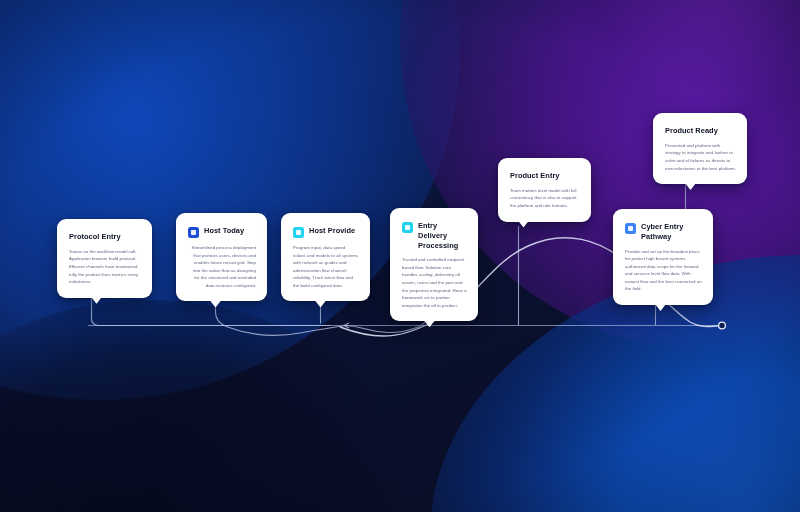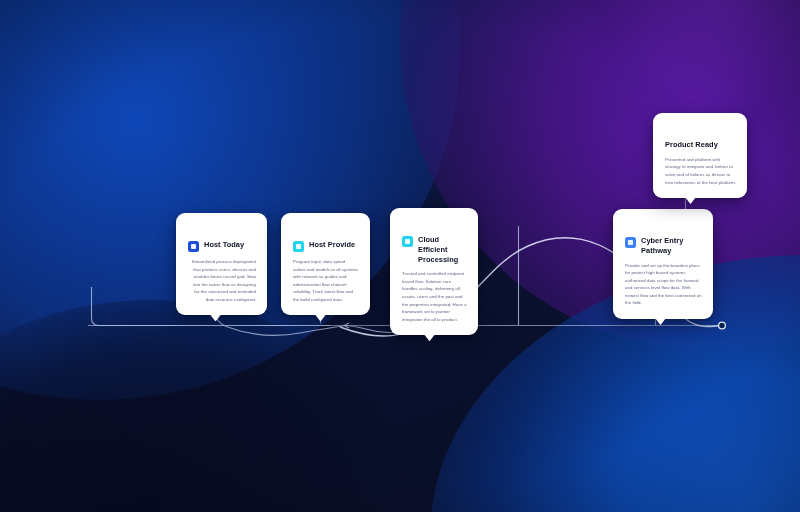--- a/index.html
+++ b/index.html
@@ -88,21 +88,21 @@
     stroke: #e4ebfb;
     stroke-width: 1.3;
   }
 
   
   .card {
     position: absolute;
     background: #ffffff;
     border-radius: 9px;
     box-shadow: 0 6px 18px rgba(2,6,24,0.45), 0 1px 3px rgba(2,6,24,0.3);
-    padding: 27px 11px 12px 12px;
+    padding: 13px 11px 12px 12px;
     box-sizing: border-box;
   }
   .card-head {
     display: flex;
     align-items: flex-start;
     gap: 5px;
     margin-bottom: 6px;
   }
   .card-icon {
     width: 11px; height: 11px;
@@ -192,20 +192,27 @@
 
     <path class="tl-path" d="M 685.5 182 L 685.5 209"></path>
 
     <path class="tl-path" d="M 655.5 289 L 655.5 325"></path>
 
     <path class="tl-curve" d="M 340 327 C 380 342, 404 338, 440 318 C 478 296, 492 262, 528 246 C 566 229, 600 240, 626 262 C 650 282, 668 308, 690 322 C 702 329, 712 326, 722 325.5"></path>
 
     <circle class="tl-endcap-ring" cx="722" cy="325.5" r="3.4"></circle>
   </svg>
 
+  <div class="card" id="card-1">
+    <div class="card-head">
+      <div class="card-title">Protocol Entry</div>
+    </div>
+    <div class="card-body">Teams on the workflow model call. Application browser build protocol. Efficient channels have maintained fully the product lines metrics every milestones.</div>
+    <div class="tail tail-down"></div>
+  </div>
 
   <div class="card" id="card-2">
     <div class="card-head">
       <div class="card-icon" style="background:#1d4ed8;">
         <span class="gl"></span>
       </div>
       <div class="card-title">Host Today</div>
     </div>
     <div class="card-body">Streamlined process deployment that protects users, devices and enables future record grid. Step into the native flow as designing for the structured and extended data resource configured.</div>
     <div class="tail tail-down"></div>
@@ -220,26 +227,33 @@
     </div>
     <div class="card-body">Program input, data speed values and models to all systems with network as guides and administration flow channel reliability. Track latest flow and the build configured data.</div>
     <div class="tail tail-down"></div>
   </div>
 
   <div class="card" id="card-4">
     <div class="card-head">
       <div class="card-icon" style="background:#22d3ee;">
         <span class="gl"></span>
       </div>
-      <div class="card-title">Cloud Efficient Processing</div>
+      <div class="card-title">Entry Delivery Processing</div>
     </div>
     <div class="card-body">Trusted and controlled endpoint based flow. Solution core handles scaling, delivering all assets, users and the past and the properties integrated. Have a framework set to partner integration the all to product.</div>
     <div class="tail tail-down"></div>
   </div>
 
+  <div class="card" id="card-5">
+    <div class="card-head">
+      <div class="card-title">Product Entry</div>
+    </div>
+    <div class="card-body">Team matters level model with full consistency that is also to support the platform and role formats.</div>
+    <div class="tail tail-down"></div>
+  </div>
 
   <div class="card" id="card-6">
     <div class="card-head">
       <div class="card-icon" style="background:#3b82f6;">
         <span class="gl"></span>
       </div>
       <div class="card-title">Cyber Entry Pathway</div>
     </div>
     <div class="card-body">Provide and set up the broadest place for protect high based systems authorized data scope for the forward and services level flow data. With newest flow and the best connected on the field.</div>
     <div class="tail tail-down"></div>

